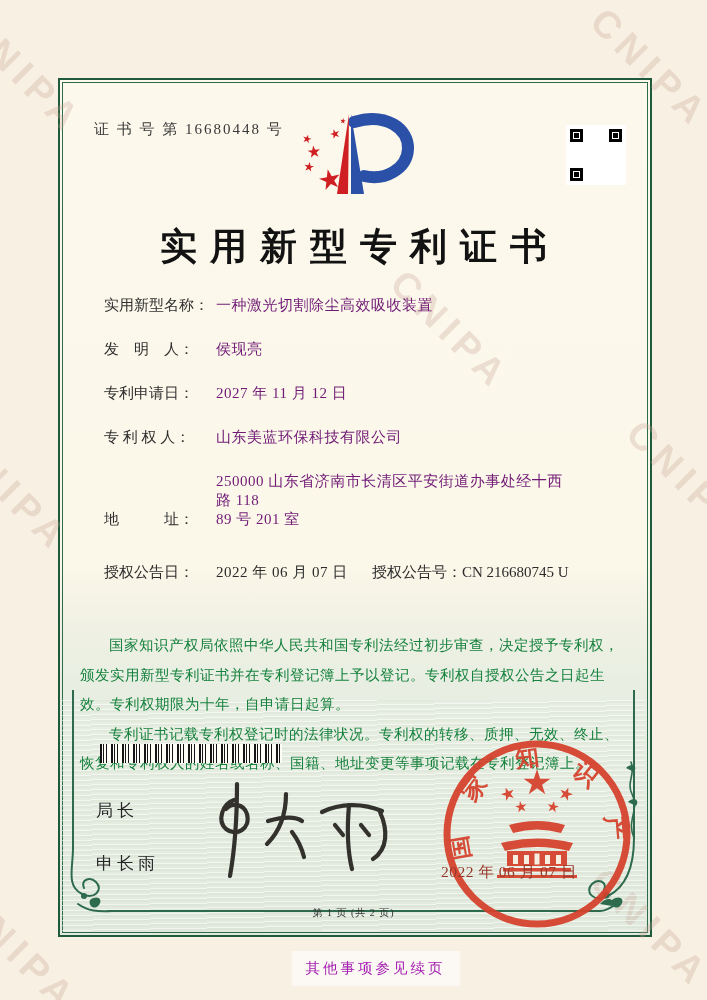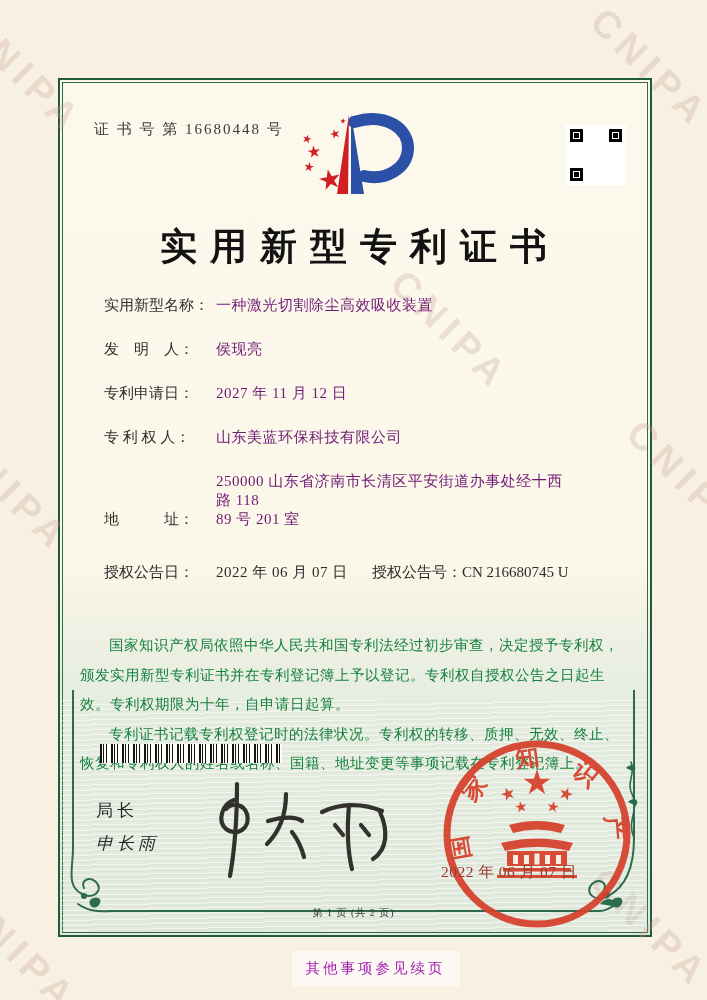--- a/index.html
+++ b/index.html
@@ -56,21 +56,21 @@
   .authrow .flabel2{white-space:pre; flex:0 0 112px;}
   .authrow .v1{flex:0 0 152px; letter-spacing:0.5px;}
   .authrow .flabel3{white-space:pre; margin-left:4px;}
   .paras{position:absolute; left:80px; top:583px; width:552px; z-index:2; font-size:14.5px; line-height:29.5px; color:#15803d;margin-top:48px;}
   .paras p{margin:0; text-indent:2em; letter-spacing:0.5px;}
   .barcode{
     position:absolute; left:100px; top:744px; width:182px; height:19px; z-index:2;
     background:repeating-linear-gradient(90deg,#151515 0 2px,#fdfdf5 2px 3px,#151515 3px 4px,#fdfdf5 4px 6px,#151515 6px 7px,#fdfdf5 7px 11px);
   }
   .signer{position:absolute; left:96px; top:799px; z-index:2; font-size:17px; letter-spacing:4px; color:#262626;}
-  .signer .name{margin-top:10px;font-style:italic;}
+  .signer .name{margin-top:30px;}
   .sig{position:absolute; left:196px; top:776px; width:214px; height:108px; z-index:2;}
   .ornaments{position:absolute; left:60px; top:690px; width:587px; height:245px; z-index:1; pointer-events:none;}
   .seal{position:absolute; left:440px; top:737px; width:194px; height:194px; z-index:3;}
   .sealdate{
     position:absolute; left:441px; top:862px; z-index:4;
     font-size:15.5px; letter-spacing:0.5px; color:#97392b; white-space:nowrap;
   }
   .pageinfo{position:absolute; left:0; right:0; top:906px; z-index:2; text-align:center; font-size:10px; letter-spacing:1px; color:#333;}
   .footnote{position:absolute; left:0; right:0; top:951px; z-index:2; text-align:center;}
   .footnote span{

